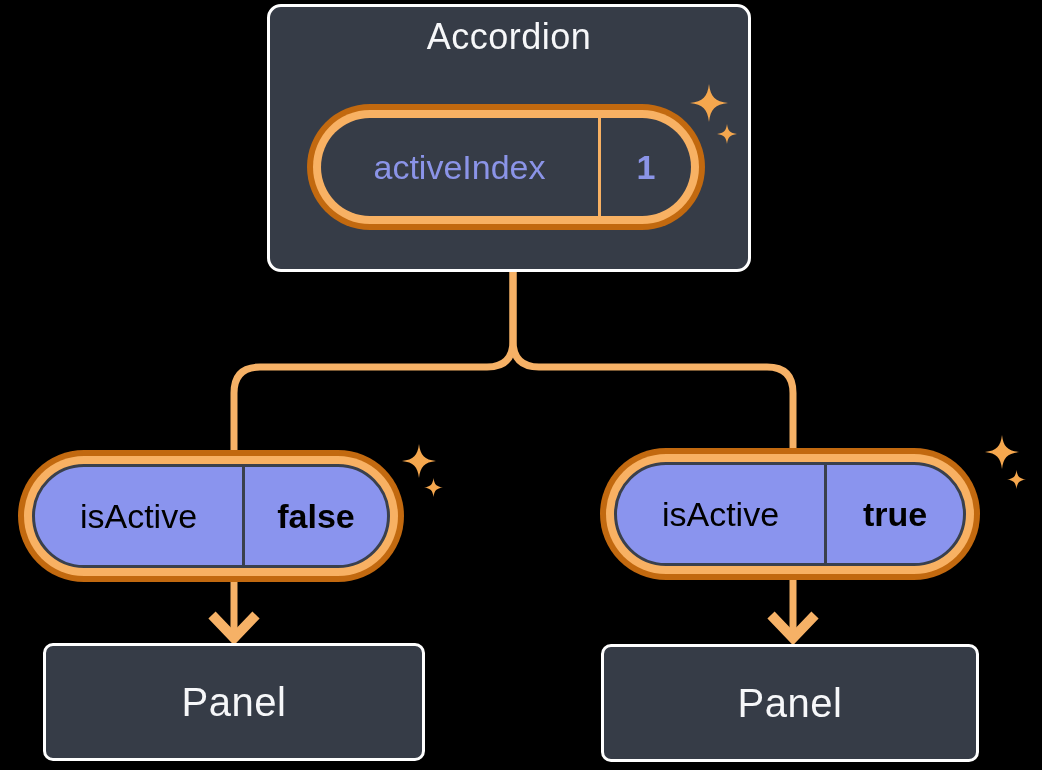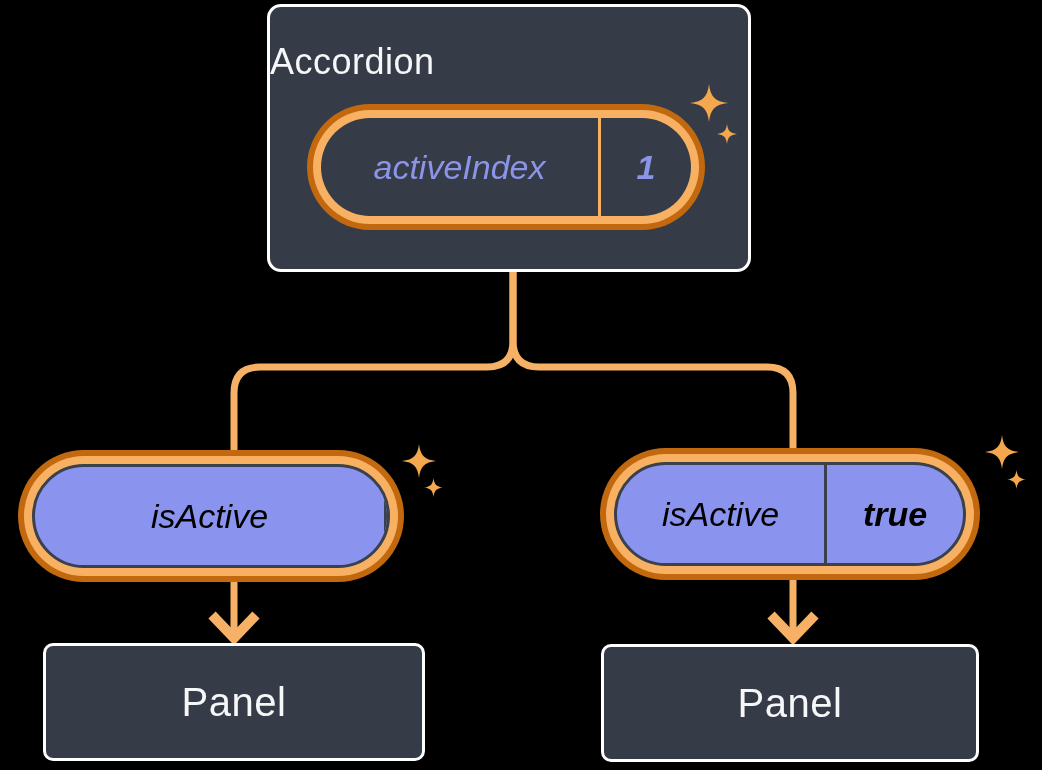--- a/index.html
+++ b/index.html
@@ -28,22 +28,22 @@
     box-sizing: border-box;
     background: #363C47;
     border: 3px solid #FFFFFF;
     border-radius: 14px;
     z-index: 2;
   }
   .root-box { left: 267px; top: 4px; width: 484px; height: 268px; }
   .root-title {
     position: absolute;
     left: 0; right: 0;
-    top: 34px;
-    text-align: left;
+    top: 9px;
+    text-align: center;
     color: #F6F7F9;
     font-size: 36px;
     font-weight: 500;
     letter-spacing: 0.5px;
   }
   .panel-box {
     display: flex;
     align-items: center;
     justify-content: center;
     border-radius: 10px;
@@ -74,21 +74,20 @@
     display: flex;
     box-sizing: border-box;
   }
   .pill-inner {
     flex: 1;
     border-radius: 999px;
     display: flex;
     align-items: stretch;
     overflow: hidden;
     box-sizing: border-box;
-    font-style: italic;
   }
   .state-pill { left: 307px; top: 104px; width: 398px; height: 126px; }
   .state-pill .pill-inner { background: #363C47; }
   .state-pill .pill-divider { width: 3px; background: #F8B163; }
   .state-pill .pill-name, .state-pill .pill-value { color: #8B94E8; }
 
   .prop-pill .pill-inner {
     background: #8A94EE;
     border: 3px solid #3A404C;
   }
@@ -150,20 +149,21 @@
   </svg>
   <svg class="sparkle" style="left:717px; top:124px;" width="20" height="20" viewBox="0 0 100 100">
     <path d="M50 0 C54 34 66 46 100 50 C66 54 54 66 50 100 C46 66 34 54 0 50 C34 46 46 34 50 0 Z" fill="#F5A74E"></path>
   </svg>
 
   <div class="pill-outer prop-pill prop-pill-left">
     <div class="pill-mid">
       <div class="pill-inner">
         <div class="pill-name">isActive</div>
         <div class="pill-divider"></div>
+        <div class="pill-value">false</div>
       </div>
     </div>
   </div>
 
   <svg class="sparkle" style="left:402px; top:444px;" width="34" height="34" viewBox="0 0 100 100">
     <path d="M50 0 C54 34 66 46 100 50 C66 54 54 66 50 100 C46 66 34 54 0 50 C34 46 46 34 50 0 Z" fill="#F5A74E"></path>
   </svg>
   <svg class="sparkle" style="left:424px; top:478px;" width="19" height="19" viewBox="0 0 100 100">
     <path d="M50 0 C54 34 66 46 100 50 C66 54 54 66 50 100 C46 66 34 54 0 50 C34 46 46 34 50 0 Z" fill="#F5A74E"></path>
   </svg>

